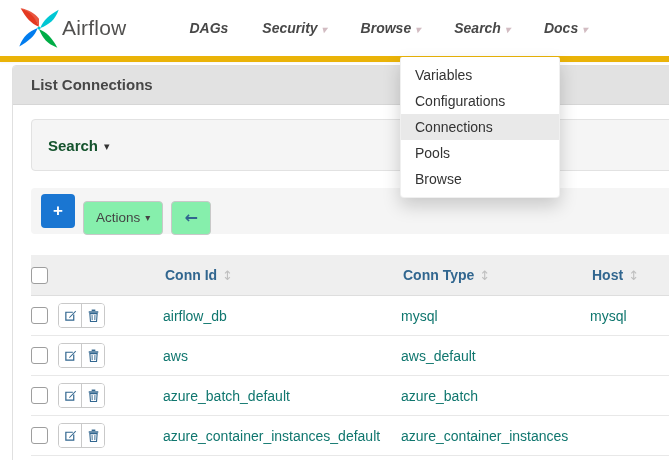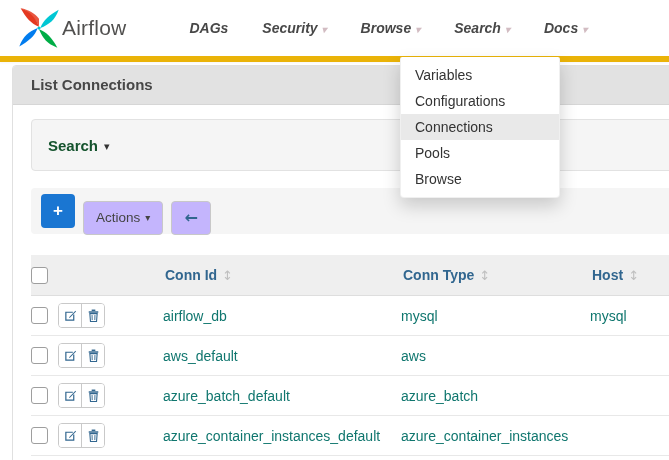--- a/index.html
+++ b/index.html
@@ -53,21 +53,21 @@
   .search-label{font-size:15px;font-weight:bold;color:#14532d;}
   .search-caret{color:#333;font-size:11px;margin-left:6px;margin-top:2px;}
   
   .toolbar{
     margin-top:17px;background:#f5f5f5;border-radius:4px;height:46px;
     display:flex;align-items:center;padding-left:10px;gap:8px;
   }
   .btn{height:34px;border-radius:4px;display:flex;align-items:center;justify-content:center;cursor:pointer;box-sizing:border-box;}
   .btn-primary{width:34px;background:#1a76d2;color:#fff;}
   .btn-primary .plus-glyph{font-size:17px;font-weight:bold;line-height:1;margin-top:-1px;}
-  .btn-default{background:#c4b5fd;border:1px solid #c8c8c8;color:#444;margin-top:13px;}
+  .btn-default{background:#86efac;border:1px solid #c8c8c8;color:#444;margin-top:13px;}
   .btn-actions{padding:0 12px;font-size:13.5px;font-weight:400;}
   .btn-actions .btn-caret{font-size:10px;margin-left:5px;color:#444;}
   .btn-back{width:40px;}
   .arrow-glyph{font-family:"DejaVu Sans",sans-serif;color:#31668f;font-size:16px;font-weight:bold;line-height:1;}
   
   .table{margin-top:21px;width:772px;}
   .trow{
     display:grid;grid-template-columns:27px 103px 238px 189px 1fr;
     align-items:center;height:39px;border-bottom:1px solid #e8e8e8;background:#fff;
   }
@@ -220,22 +220,22 @@
                       <rect x="4" y="0.5" width="4" height="1.6" fill="#31668f"></rect>
                       <rect x="0.8" y="2.4" width="10.4" height="1.6" fill="#31668f"></rect>
                       <path d="M2 5 H10 L9.3 13.5 H2.7 Z" fill="none" stroke="#31668f" stroke-width="1.2"></path>
                       <line x1="4.4" y1="6.5" x2="4.6" y2="12" stroke="#31668f"></line>
                       <line x1="7.6" y1="6.5" x2="7.4" y2="12" stroke="#31668f"></line>
                     </svg>
                 </span>
               </div>
             </div>
           </div>
+          <div class="tcell">aws</div>
           <div class="tcell">aws_default</div>
-          <div class="tcell">aws</div>
           <div class="tcell"></div>
         </div>
 
         <div class="trow">
           <div>
               <div class="checkbox"></div>
             </div>
           <div>
             <div class="btn-group">
               <div class="icon-btn">

